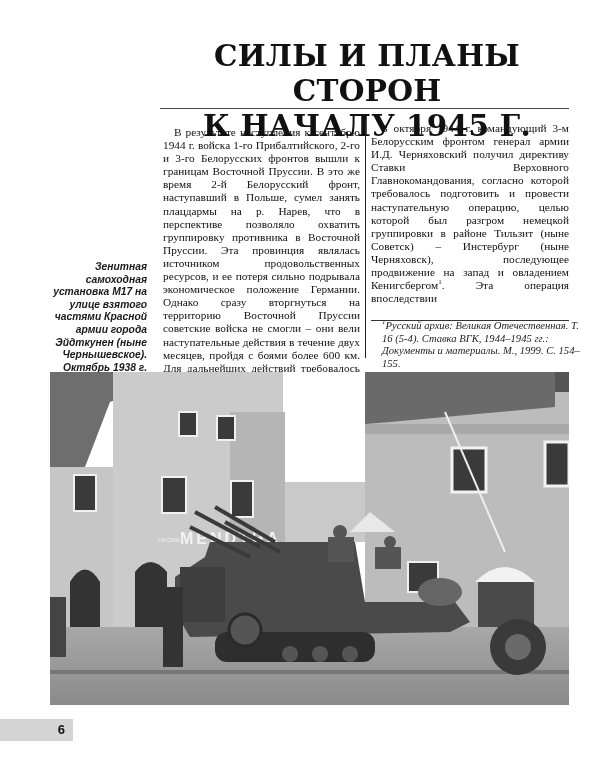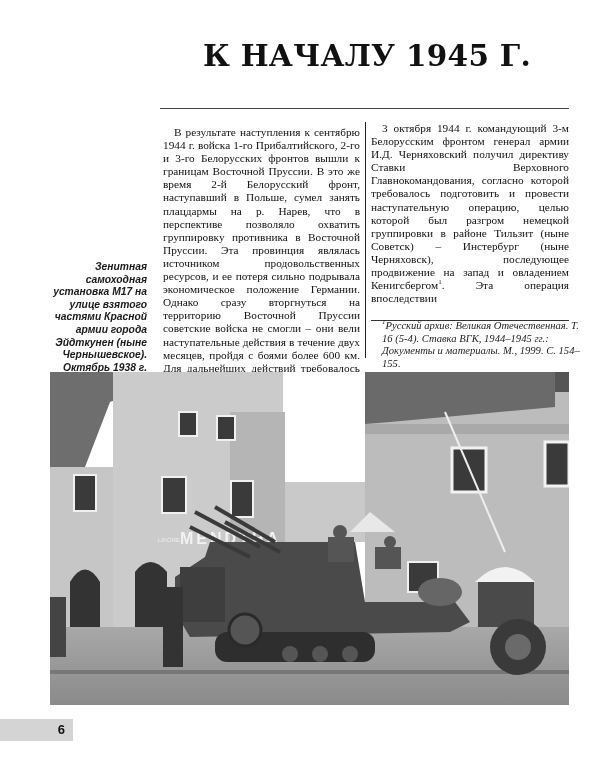--- a/index.html
+++ b/index.html
@@ -39,20 +39,21 @@
   .page-bar { position: absolute; left: 0; top: 719px; width: 73px; height: 22px; background: #d4d4d4; }
   .page-number {
     position: absolute; right: 8px; top: 3px;
     font-family: "Liberation Sans", sans-serif; font-weight: bold; font-size: 13px; color: #111;
   }
 </style>
 </head>
 <body>
 
 <div class="title">
+  <div>СИЛЫ И ПЛАНЫ СТОРОН</div>
   <div>К НАЧАЛУ 1945 Г.</div>
 </div>
 <div class="title-rule"></div>
 
 <div class="col col1">
   <p>В результате наступления к сентябрю 1944 г. войска 1-го Прибалтийского, 2-го и 3-го Белорусских фронтов вышли к границам Восточной Пруссии. В это же время 2-й Белорусский фронт, наступавший в Польше, сумел занять плацдармы на р. Нарев, что в перспективе позволяло охватить группировку противника в Восточной Пруссии. Эта провинция являлась источником продовольственных ресурсов, и ее потеря сильно подрывала экономическое положение Германии. Однако сразу вторгнуться на территорию Восточной Пруссии советские войска не смогли – они вели наступательные действия в течение двух месяцев, пройдя с боями более 600 км. Для дальнейших действий требовалось подтянуть резервы, пополнить соединения и части людьми, техникой и боеприпасами. Кроме того, территория Восточной Пруссии была сильно укрепле-</p>
 </div>
 
 <div class="col-divider"></div>
 

